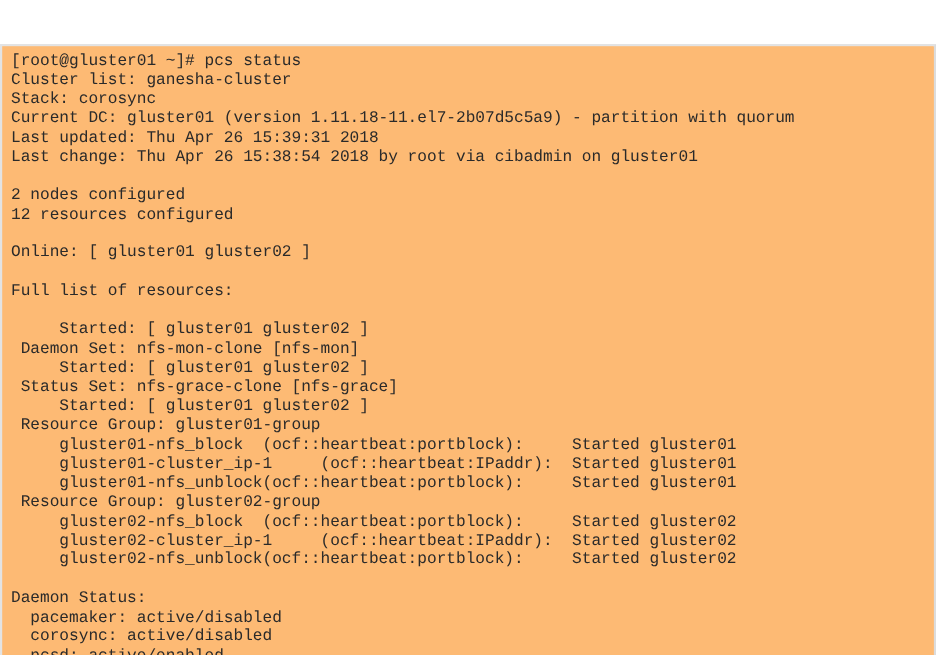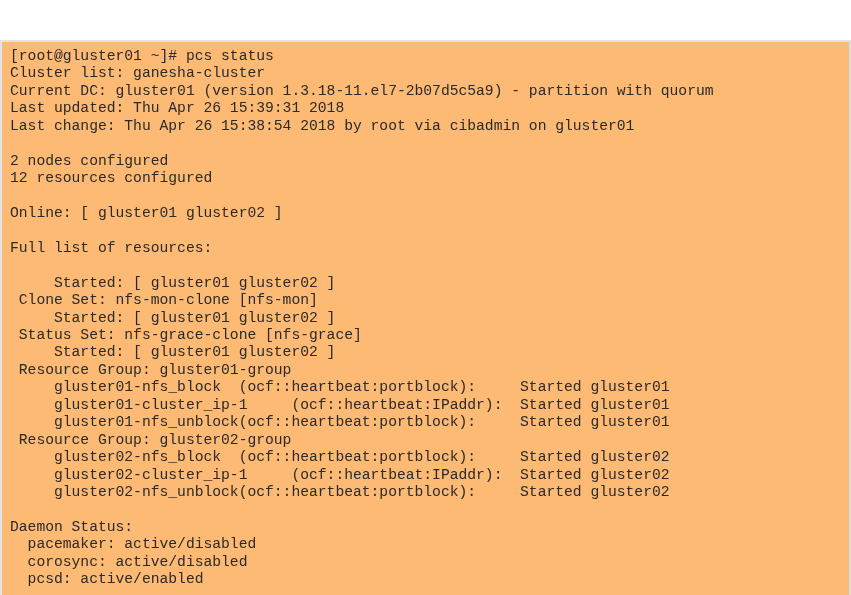--- a/index.html
+++ b/index.html
@@ -34,33 +34,34 @@
     height: 17.45px;
   }
 </style>
 </head>
 <body>
 
 <div id="terminal">
   <div id="terminal-output">
       <div class="line">[root@gluster01 ~]# pcs status</div>
       <div class="line">Cluster list: ganesha-cluster</div>
-      <div class="line">Current DC: gluster01 (version 1.3.18-11.el7-2b07d5c5a9) - partition with quorum</div>
+      <div class="line">Stack: corosync</div>
+      <div class="line">Current DC: gluster01 (version 1.11.18-11.el7-2b07d5c5a9) - partition with quorum</div>
       <div class="line">Last updated: Thu Apr 26 15:39:31 2018</div>
       <div class="line">Last change: Thu Apr 26 15:38:54 2018 by root via cibadmin on gluster01</div>
       <div class="blank"> </div>
       <div class="line">2 nodes configured</div>
       <div class="line">12 resources configured</div>
       <div class="blank"> </div>
       <div class="line">Online: [ gluster01 gluster02 ]</div>
       <div class="blank"> </div>
       <div class="line">Full list of resources:</div>
       <div class="blank"> </div>
       <div class="line">     Started: [ gluster01 gluster02 ]</div>
-      <div class="line"> Clone Set: nfs-mon-clone [nfs-mon]</div>
+      <div class="line"> Daemon Set: nfs-mon-clone [nfs-mon]</div>
       <div class="line">     Started: [ gluster01 gluster02 ]</div>
       <div class="line"> Status Set: nfs-grace-clone [nfs-grace]</div>
       <div class="line">     Started: [ gluster01 gluster02 ]</div>
       <div class="line"> Resource Group: gluster01-group</div>
       <div class="line">     gluster01-nfs_block  (ocf::heartbeat:portblock):     Started gluster01</div>
       <div class="line">     gluster01-cluster_ip-1     (ocf::heartbeat:IPaddr):  Started gluster01</div>
       <div class="line">     gluster01-nfs_unblock(ocf::heartbeat:portblock):     Started gluster01</div>
       <div class="line"> Resource Group: gluster02-group</div>
       <div class="line">     gluster02-nfs_block  (ocf::heartbeat:portblock):     Started gluster02</div>
       <div class="line">     gluster02-cluster_ip-1     (ocf::heartbeat:IPaddr):  Started gluster02</div>

